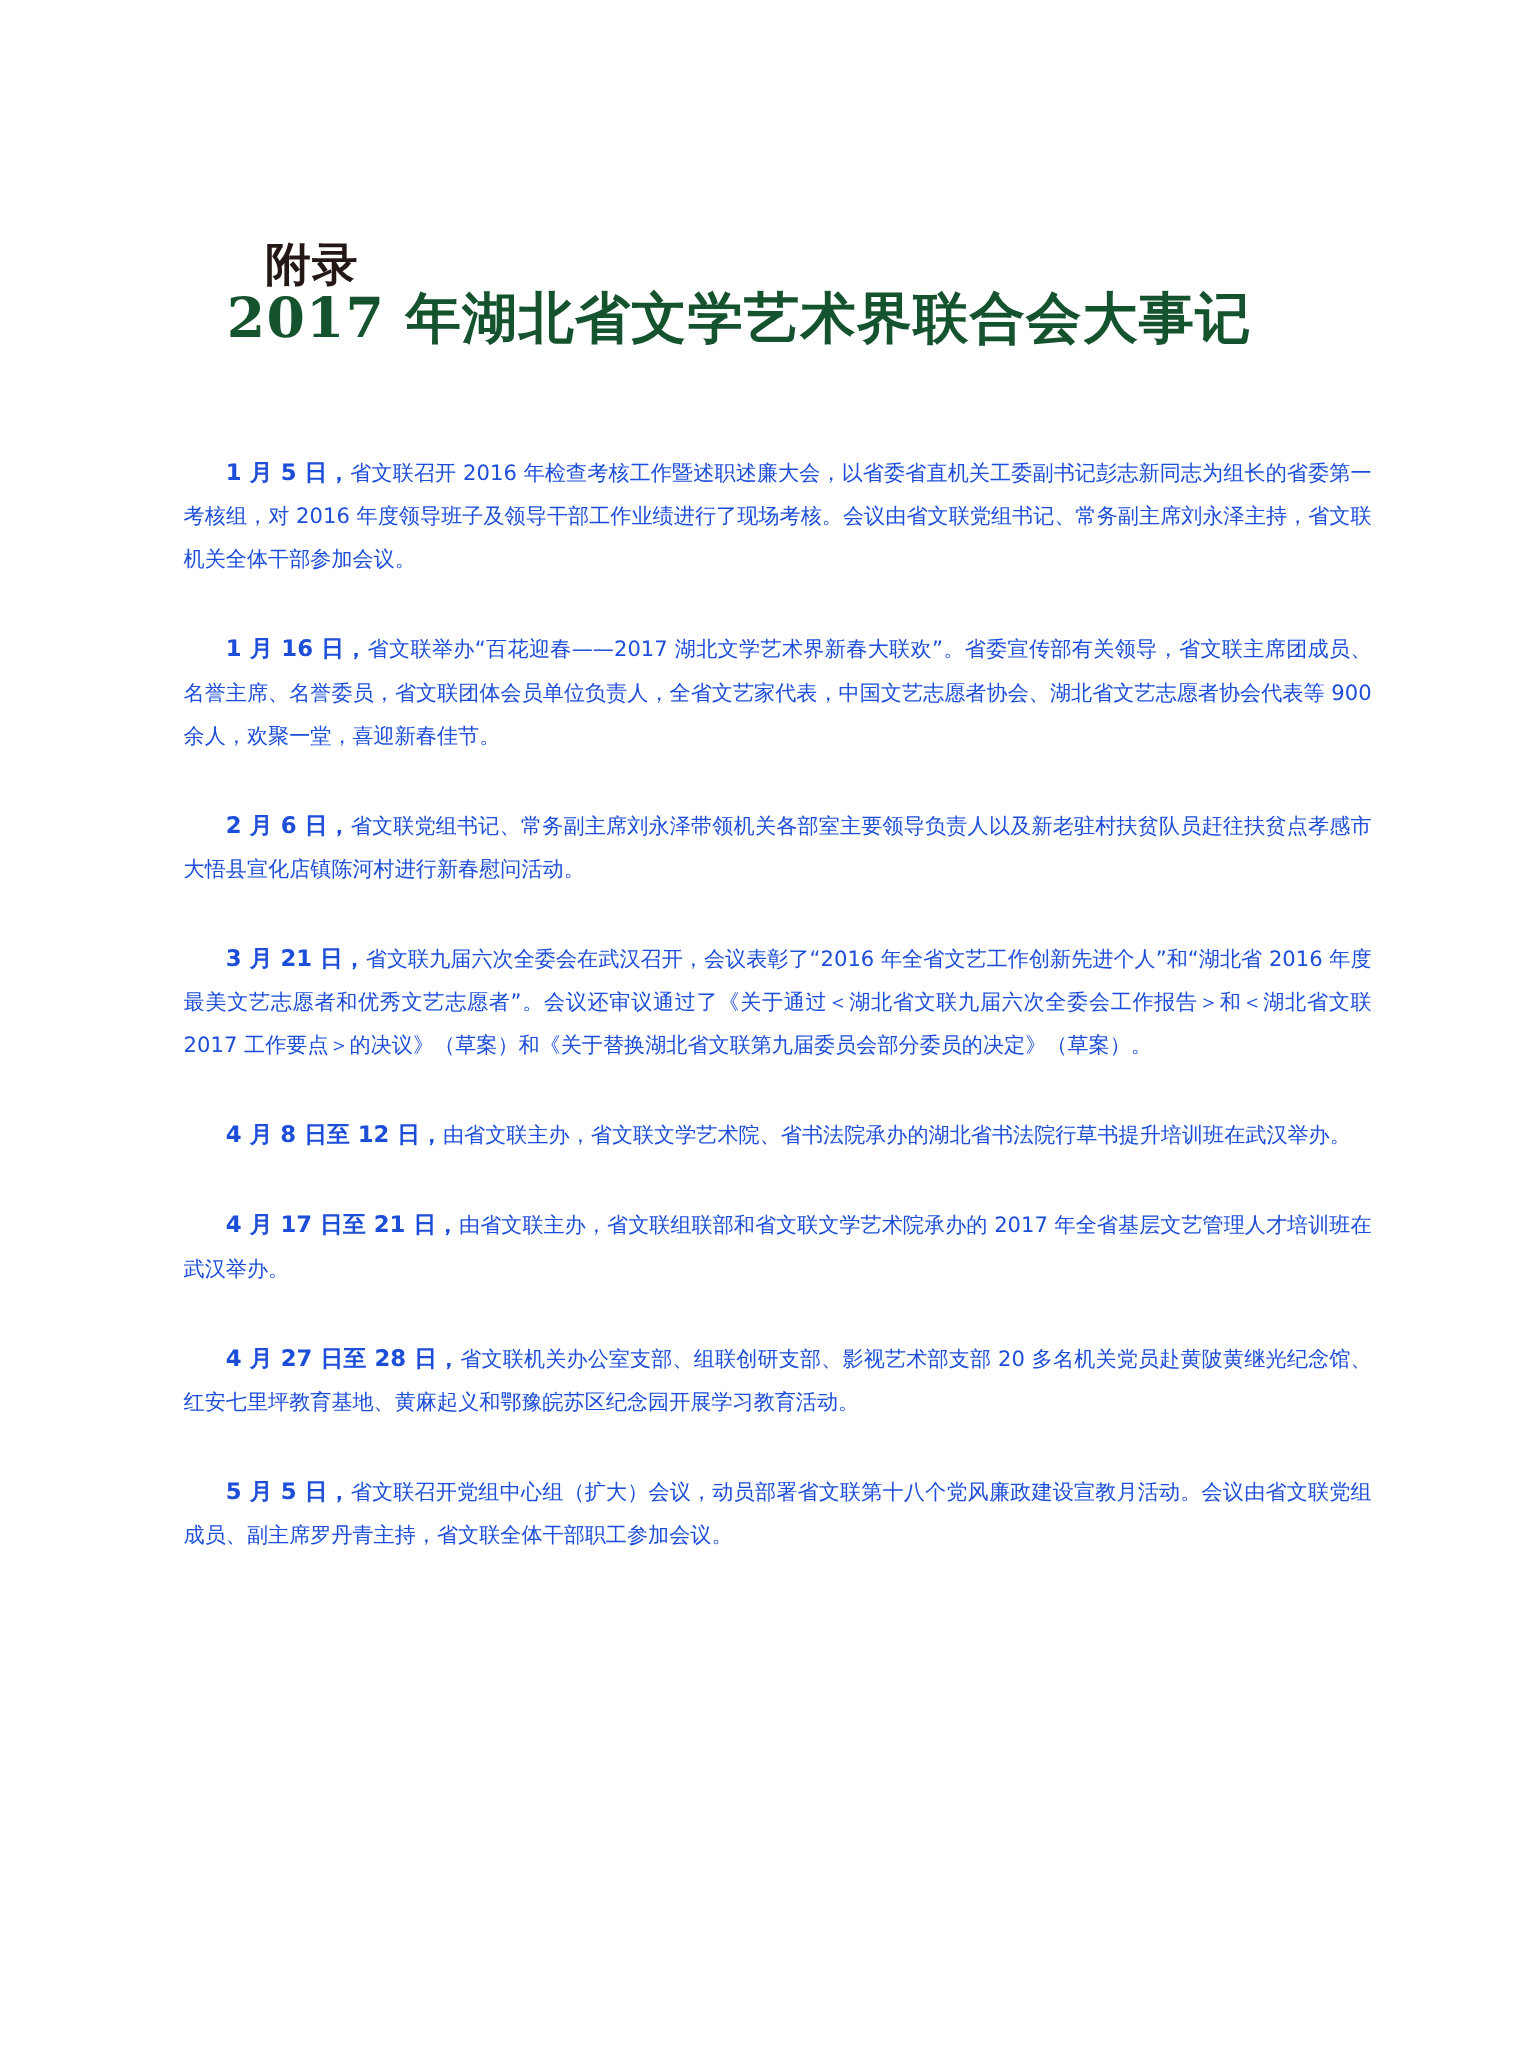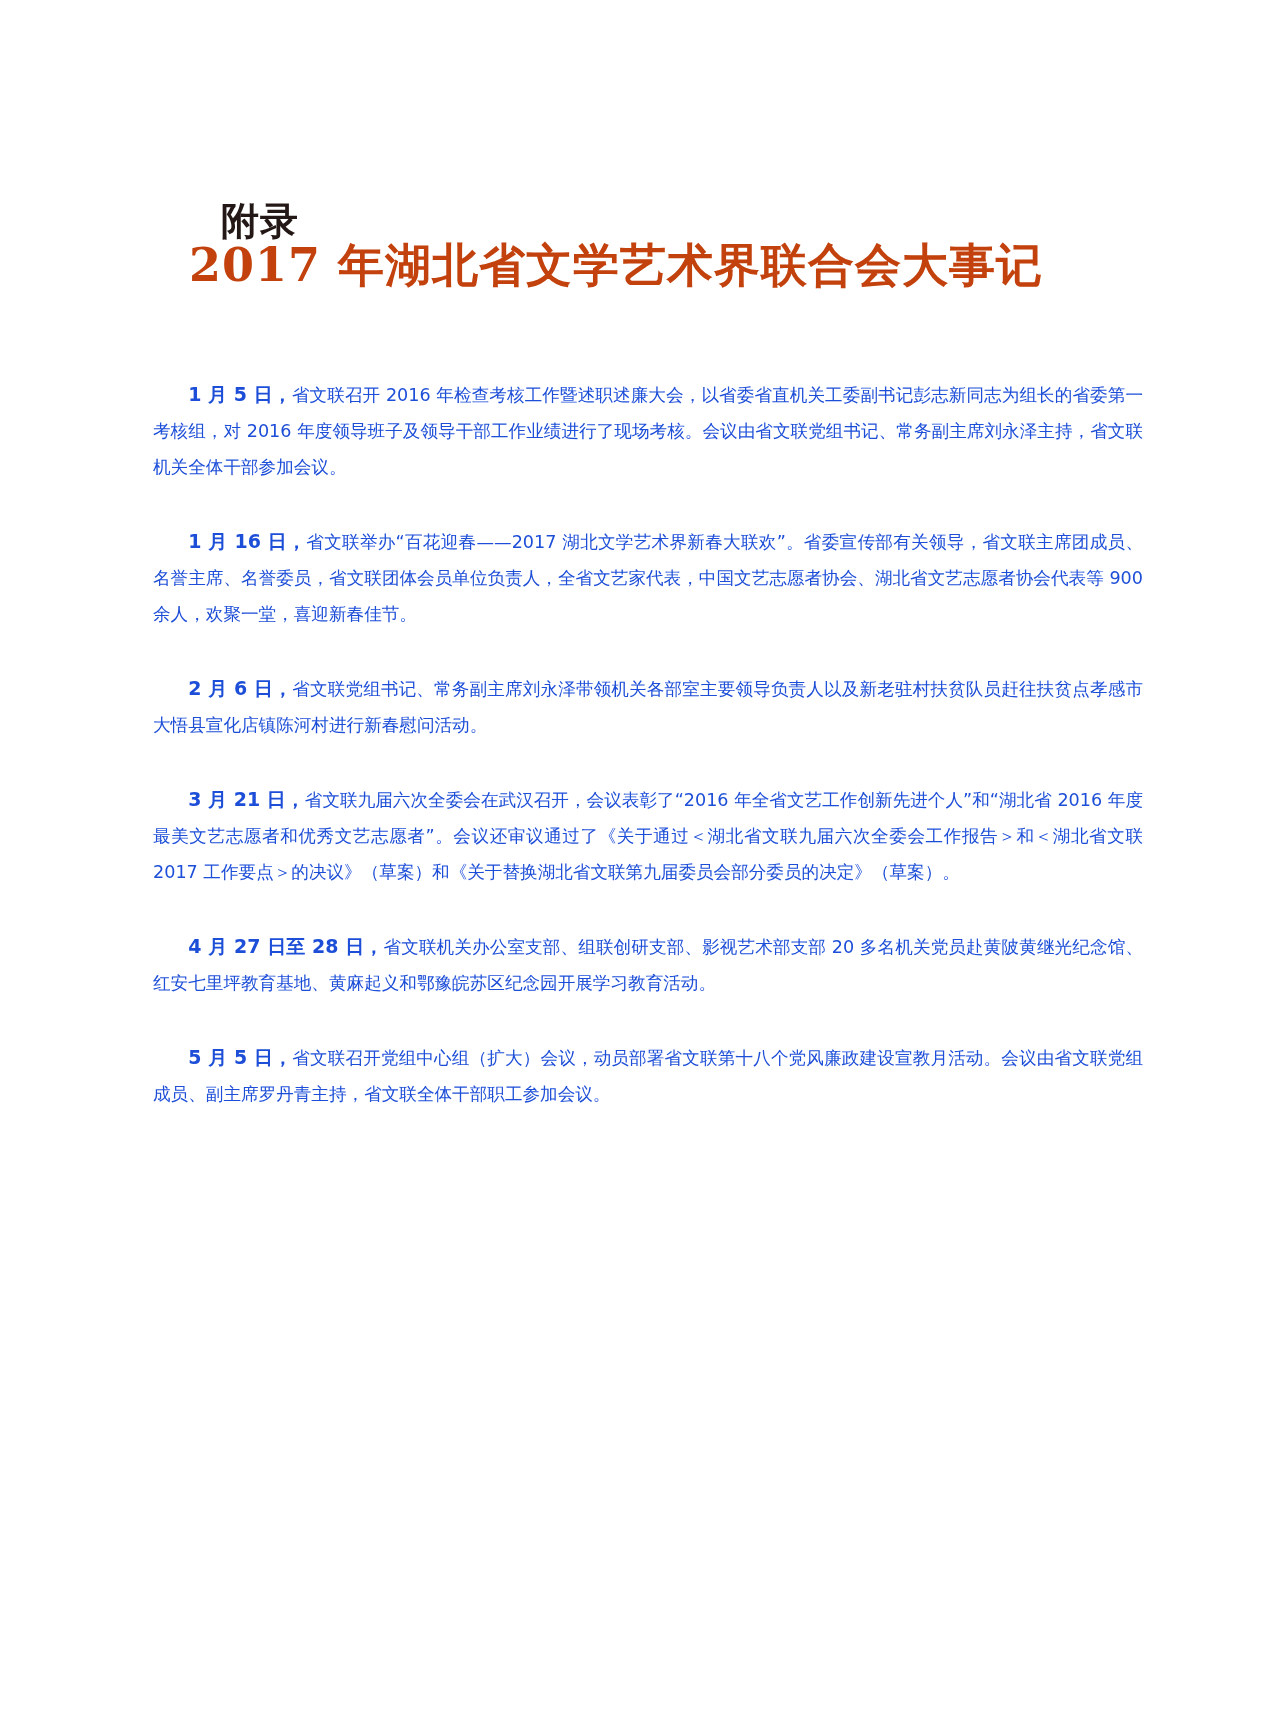--- a/index.html
+++ b/index.html
@@ -35,21 +35,21 @@
   .main-title {
     position: absolute;
     left: 36px;
     top: 236px;
     font-family: "DejaVu Serif", "Liberation Serif", serif;
     font-weight: bold;
     font-size: 46px;
     line-height: 58px;
     letter-spacing: 1px;
     white-space: nowrap;
-    color: #c2410c;
+    color: #14532d;
     margin: 0;
   }
   .events {
     position: absolute;
     left: 0;
     top: 376px;
     width: 990px;
   }
   .event {
     margin: 0 0 38px 0;
@@ -83,19 +83,25 @@
     <p class="event">
       <span class="event-date">1 月 16 日，</span><span class="event-text">省文联举办“百花迎春——2017 湖北文学艺术界新春大联欢”。省委宣传部有关领导，省文联主席团成员、名誉主席、名誉委员，省文联团体会员单位负责人，全省文艺家代表，中国文艺志愿者协会、湖北省文艺志愿者协会代表等 900 余人，欢聚一堂，喜迎新春佳节。</span>
     </p>
     <p class="event">
       <span class="event-date">2 月 6 日，</span><span class="event-text">省文联党组书记、常务副主席刘永泽带领机关各部室主要领导负责人以及新老驻村扶贫队员赶往扶贫点孝感市大悟县宣化店镇陈河村进行新春慰问活动。</span>
     </p>
     <p class="event">
       <span class="event-date">3 月 21 日，</span><span class="event-text">省文联九届六次全委会在武汉召开，会议表彰了“2016 年全省文艺工作创新先进个人”和“湖北省 2016 年度最美文艺志愿者和优秀文艺志愿者”。会议还审议通过了《关于通过＜湖北省文联九届六次全委会工作报告＞和＜湖北省文联 2017 工作要点＞的决议》（草案）和《关于替换湖北省文联第九届委员会部分委员的决定》（草案）。</span>
     </p>
     <p class="event">
+      <span class="event-date">4 月 8 日至 12 日，</span><span class="event-text">由省文联主办，省文联文学艺术院、省书法院承办的湖北省书法院行草书提升培训班在武汉举办。</span>
+    </p>
+    <p class="event">
+      <span class="event-date">4 月 17 日至 21 日，</span><span class="event-text">由省文联主办，省文联组联部和省文联文学艺术院承办的 2017 年全省基层文艺管理人才培训班在武汉举办。</span>
+    </p>
+    <p class="event">
       <span class="event-date">4 月 27 日至 28 日，</span><span class="event-text">省文联机关办公室支部、组联创研支部、影视艺术部支部 20 多名机关党员赴黄陂黄继光纪念馆、红安七里坪教育基地、黄麻起义和鄂豫皖苏区纪念园开展学习教育活动。</span>
     </p>
     <p class="event">
       <span class="event-date">5 月 5 日，</span><span class="event-text">省文联召开党组中心组（扩大）会议，动员部署省文联第十八个党风廉政建设宣教月活动。会议由省文联党组成员、副主席罗丹青主持，省文联全体干部职工参加会议。</span>
     </p>
   </div>
 </div>
 
 </body></html>

